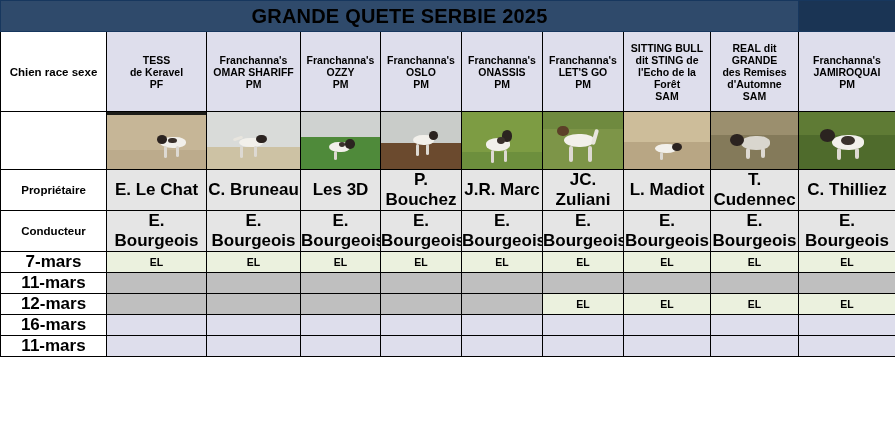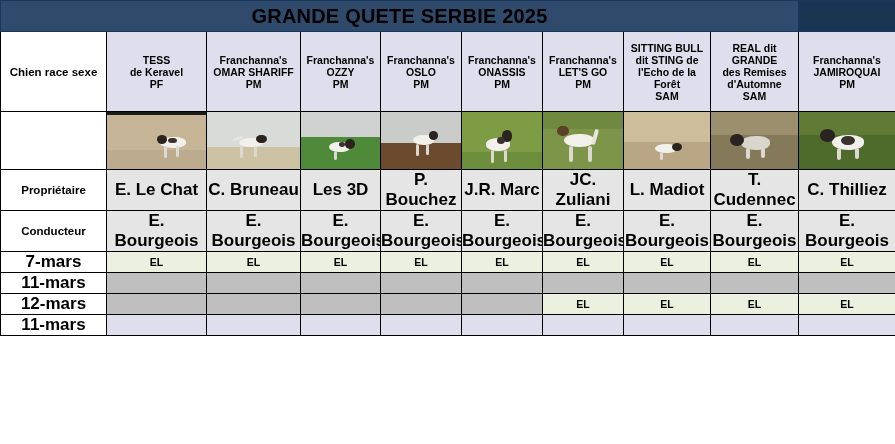--- a/index.html
+++ b/index.html
@@ -391,20 +391,32 @@
           <td class="cell c-gray"></td>
           <td class="cell c-gray"></td>
           <td class="cell c-gray"></td>
           <td class="cell c-gray"></td>
           <td class="cell c-el">EL</td>
           <td class="cell c-el">EL</td>
           <td class="cell c-el">EL</td>
           <td class="cell c-el">EL</td>
         </tr>
         <tr>
+          <td class="date-label">16-mars</td>
+          <td class="cell c-lav"></td>
+          <td class="cell c-lav"></td>
+          <td class="cell c-lav"></td>
+          <td class="cell c-lav"></td>
+          <td class="cell c-lav"></td>
+          <td class="cell c-lav"></td>
+          <td class="cell c-lav"></td>
+          <td class="cell c-lav"></td>
+          <td class="cell c-lav"></td>
+        </tr>
+        <tr>
           <td class="date-label">11-mars</td>
           <td class="cell c-lav"></td>
           <td class="cell c-lav"></td>
           <td class="cell c-lav"></td>
           <td class="cell c-lav"></td>
           <td class="cell c-lav"></td>
           <td class="cell c-lav"></td>
           <td class="cell c-lav"></td>
           <td class="cell c-lav"></td>
           <td class="cell c-lav"></td>

